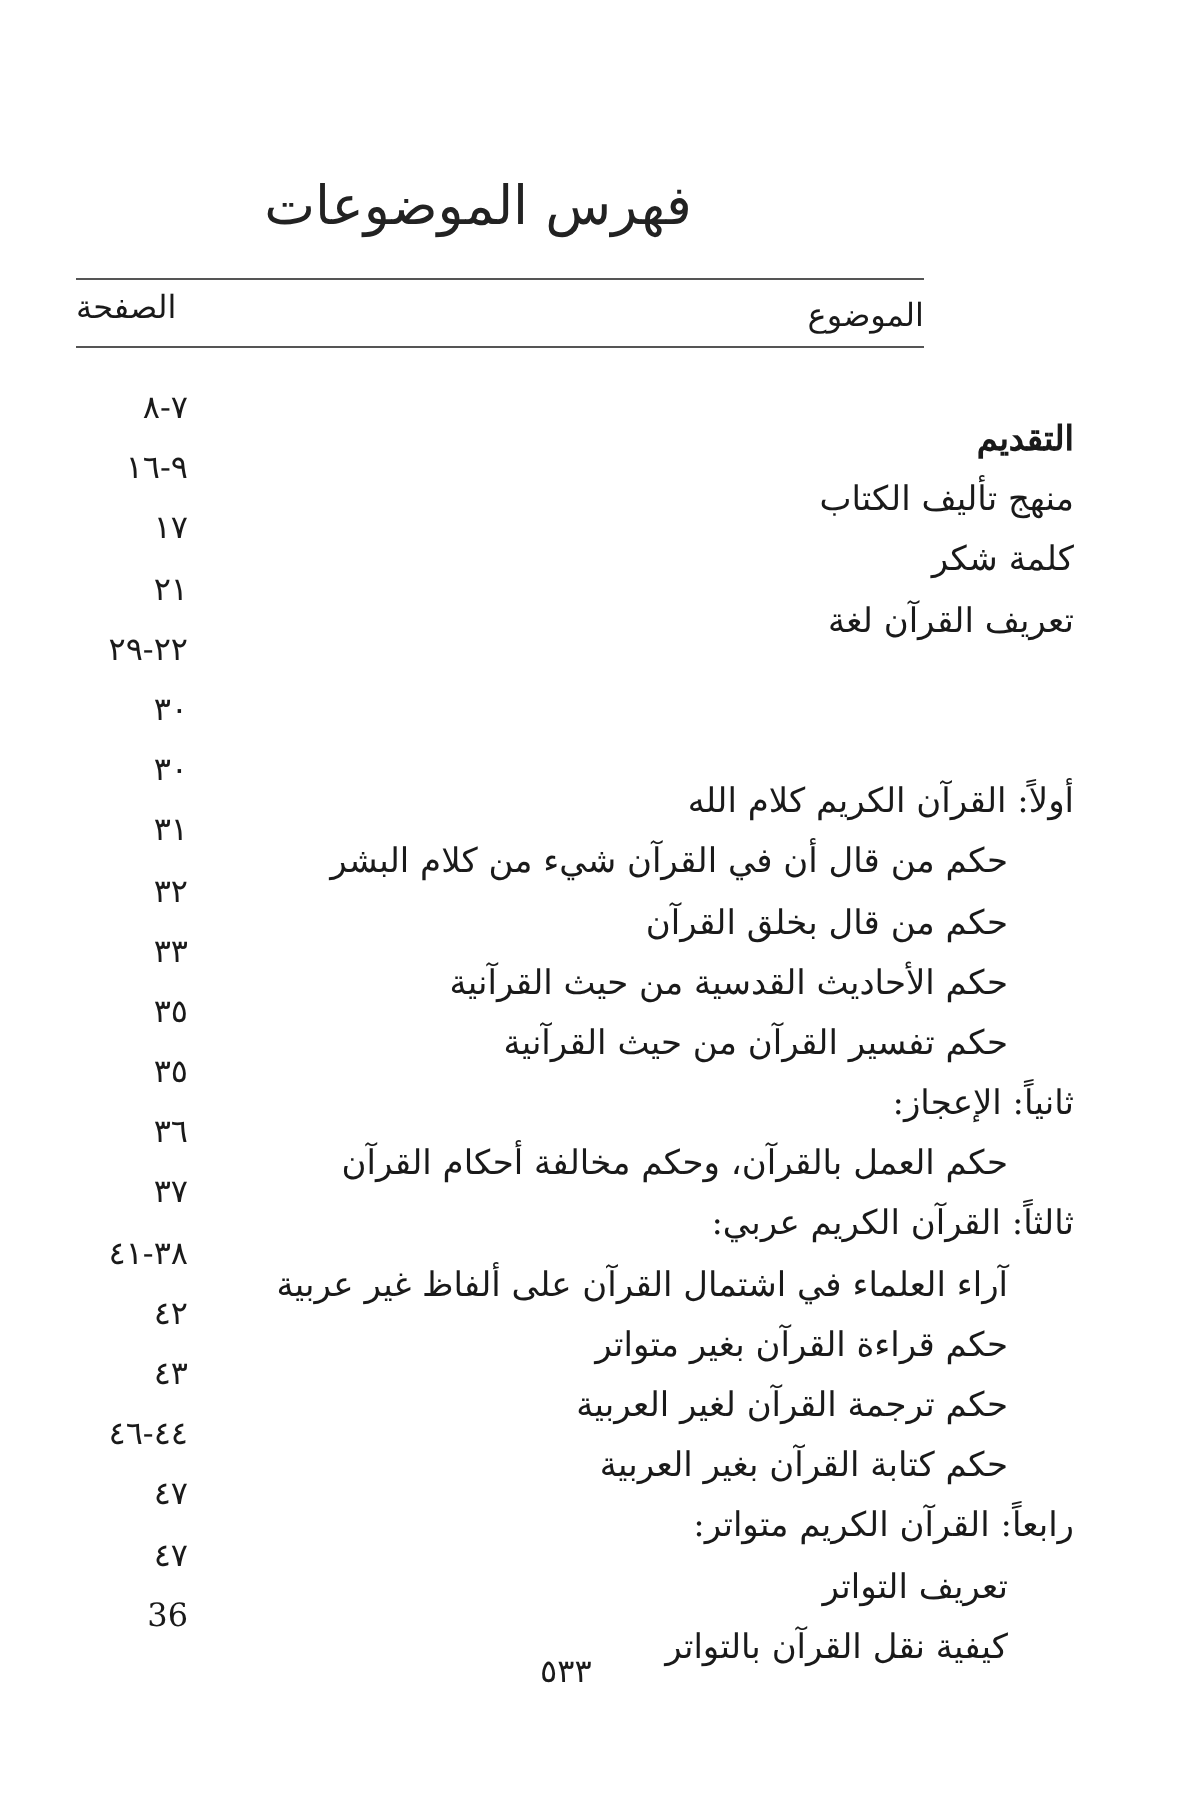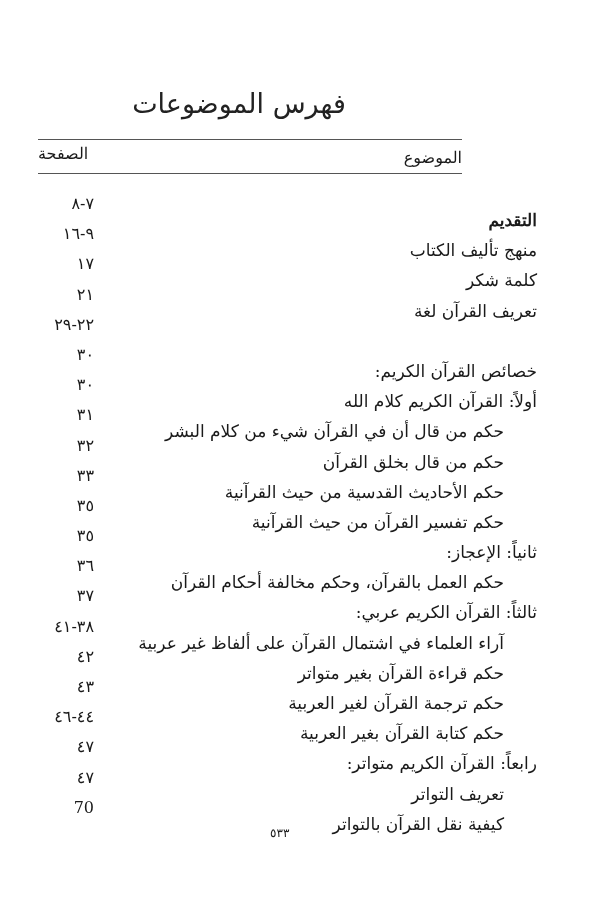--- a/index.html
+++ b/index.html
@@ -26,21 +26,21 @@
     position: absolute; top: 16px; white-space: nowrap; font-size: 17px; line-height: 28px;
   }
   .lvl-0 .toc-title { right: 63px; }
   .lvl-1 .toc-title { right: 96px; }
   .lvl-0.bold .toc-title { font-weight: bold; }
   .toc-page {
     position: absolute; left: 34px; width: 60px; text-align: right; top: 0;
     font-size: 16px; line-height: 28px; direction: ltr; white-space: nowrap;
   }
   .page-number {
-    position: absolute; top: 826px; left: 270px; font-size: 12px; direction: ltr;
+    position: absolute; top: 826px; left: 270px; font-size: 16px; direction: ltr;
   }
 </style>
 </head>
 <body>
 
 <div class="page-title">فهرس الموضوعات</div>
 <div class="rule r1"></div>
 <div class="header-row">
   <span class="hdr-topic">الموضوع</span>
   <span class="hdr-page">الصفحة</span>
@@ -61,21 +61,20 @@
       <span class="toc-page">١٧</span>
     </div>
     <div class="toc-row lvl-0">
       <span class="toc-title">تعريف القرآن لغة</span>
       <span class="toc-page">٢١</span>
     </div>
     <div class="toc-row lvl-0">
       <span class="toc-page">٢٢-٢٩</span>
     </div>
     <div class="toc-row lvl-0">
-      <span class="toc-title">خصائص القرآن الكريم:</span>
       <span class="toc-page">٣٠</span>
     </div>
     <div class="toc-row lvl-0">
       <span class="toc-title">أولاً: القرآن الكريم كلام الله</span>
       <span class="toc-page">٣٠</span>
     </div>
     <div class="toc-row lvl-1">
       <span class="toc-title">حكم من قال أن في القرآن شيء من كلام البشر</span>
       <span class="toc-page">٣١</span>
     </div>
@@ -122,17 +121,17 @@
     <div class="toc-row lvl-0">
       <span class="toc-title">رابعاً: القرآن الكريم متواتر:</span>
       <span class="toc-page">٤٧</span>
     </div>
     <div class="toc-row lvl-1">
       <span class="toc-title">تعريف التواتر</span>
       <span class="toc-page">٤٧</span>
     </div>
     <div class="toc-row lvl-1">
       <span class="toc-title">كيفية نقل القرآن بالتواتر</span>
-      <span class="toc-page">70</span>
+      <span class="toc-page">36</span>
     </div>
   </div>
 
 <div class="page-number">٥٣٣</div>
 
 </body></html>

